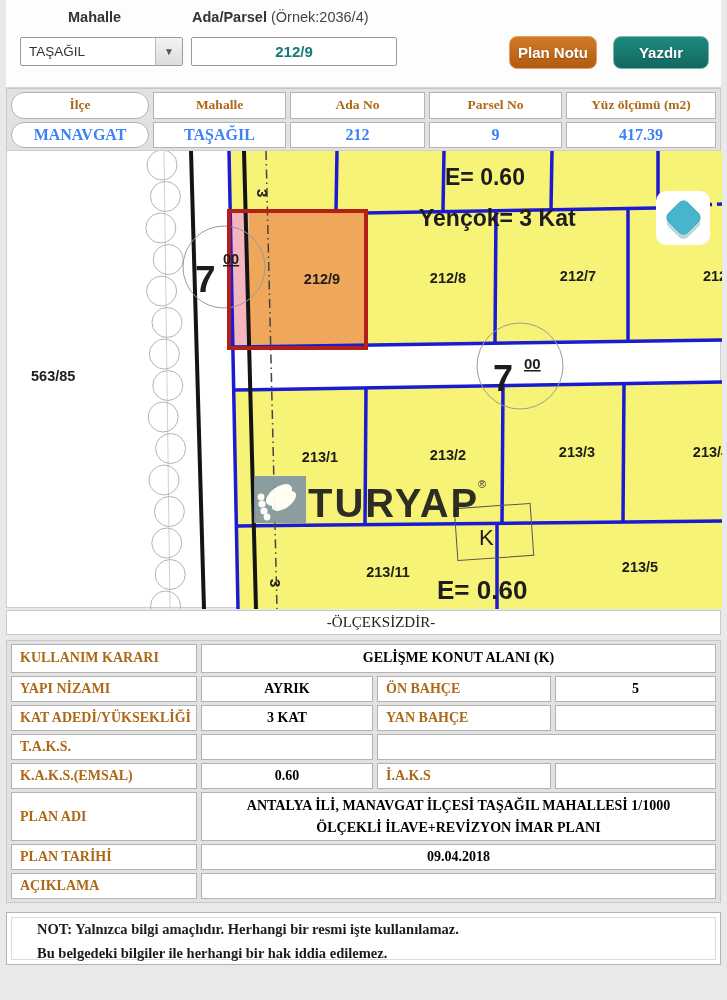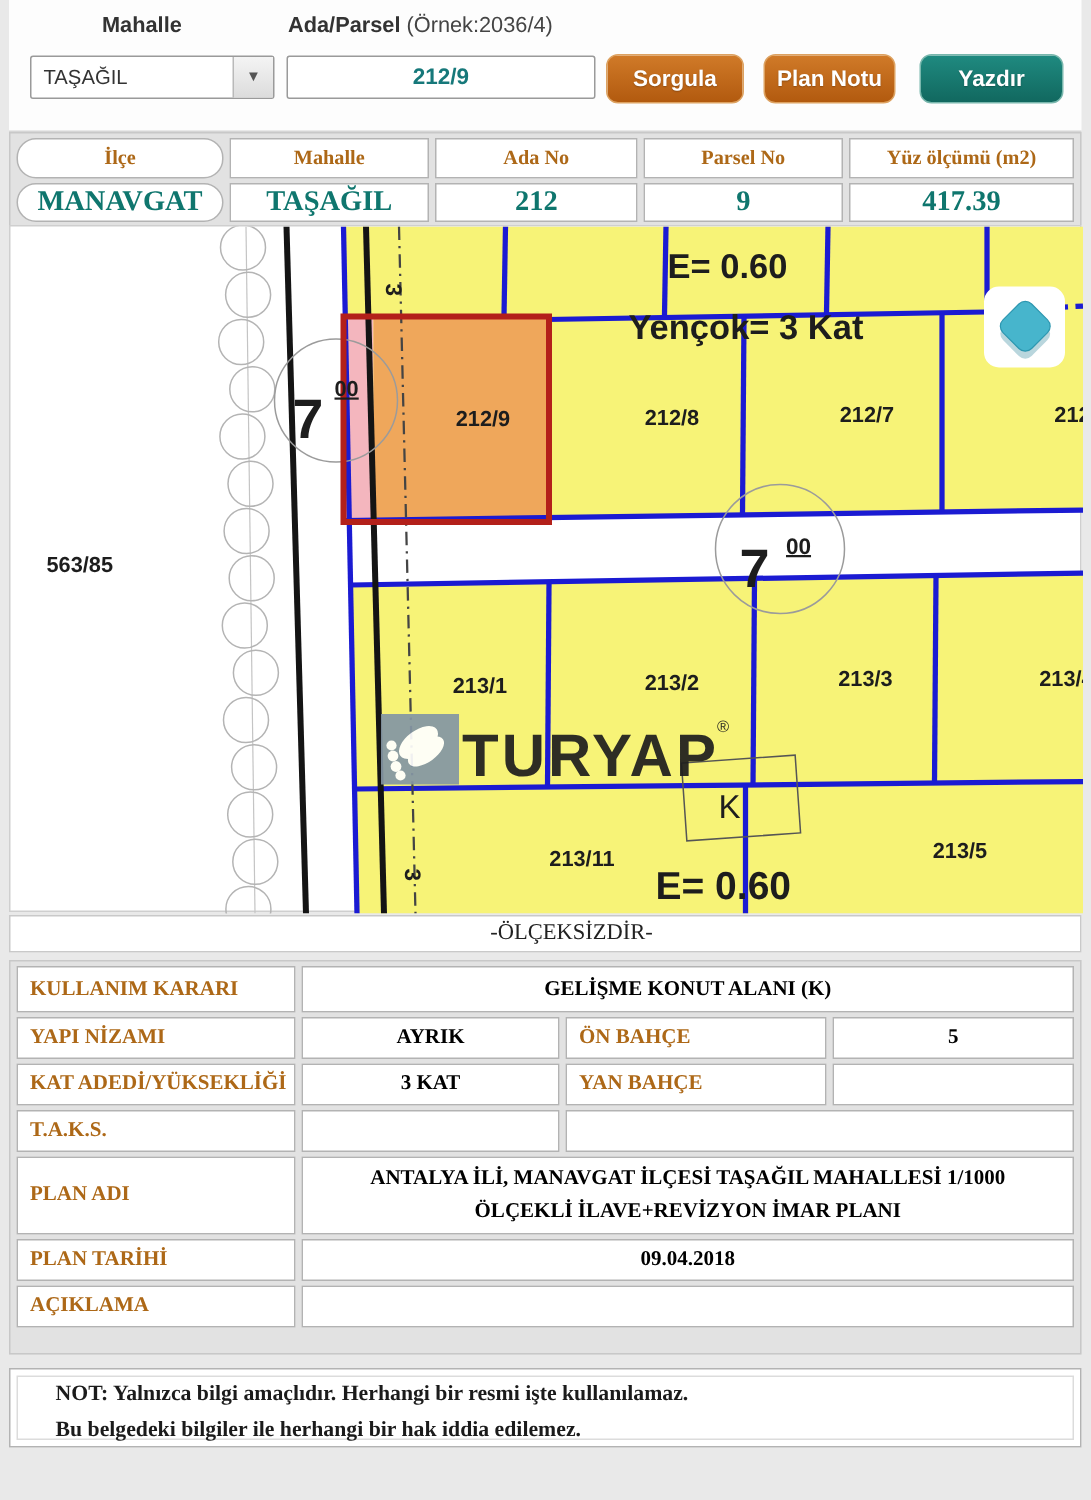--- a/index.html
+++ b/index.html
@@ -25,21 +25,21 @@
   .btn-orange { background:linear-gradient(#d07a28,#b25a0f); border:1px solid #dda261; }
   .btn-teal { background:linear-gradient(#1f8a80,#11685f); border:1px solid #79b7ad; }
 
   
   .res-panel { left:6px; top:88px; width:715px; height:64px; background:#e2e2e2; border:1px solid #c8c8c8;
     padding:3px 4px; display:flex; flex-direction:column; gap:3px; }
   .res-row { display:flex; gap:4px; flex:1; }
   .res-cell { background:#fff; border:1px solid #b3b3b3; display:flex; align-items:center; justify-content:center;
     font-family:"Liberation Serif", serif; font-weight:bold; }
   .res-head { color:#ad6817; font-size:13.5px; }
-  .res-val { color:#0f766e; font-size:19px; }
+  .res-val { color:#3b82f6; font-size:16px; }
   .c0{width:138px;border-radius:13px;} .c1{width:133px;} .c2{width:135px;} .c3{width:133px;} .c4{flex:1;}
 
   
   .map-wrap { left:6px; top:150px; width:715px; height:458px; background:#fff; border:1px solid #cfcfcf; }
   svg text { font-family:"Liberation Sans", sans-serif; fill:#1d1d1d; }
 
   
   .scale-bar { left:6px; top:610px; width:715px; height:25px; background:#fff; border:1px solid #c9c9c9;
     display:flex; align-items:center; justify-content:center; font-family:"Liberation Serif", serif;
     font-size:15px; color:#222;padding-left:35px; }
@@ -69,21 +69,20 @@
   <span class="fld-label" style="left:62px;">Mahalle</span>
   <span class="fld-label" style="left:186px;">
     <span>Ada/Parsel</span>
     <span class="fld-hint">(Örnek:2036/4)</span>
   </span>
   <div class="select-box">
     <span class="val">TAŞAĞIL</span>
     <span class="arrow">▼</span>
   </div>
   <input class="parcel-input" value="212/9" style="">
-  <div class="btn btn-orange" style="left:398px; width:92px;">Sorgula</div>
   <div class="btn btn-orange" style="left:503px; width:88px;">Plan Notu</div>
   <div class="btn btn-teal" style="left:607px; width:96px;">Yazdır</div>
 </div>
 
 <div class="abs res-panel">
   <div class="res-row">
     <div class="res-cell res-head c0">İlçe</div>
     <div class="res-cell res-head c1">Mahalle</div>
     <div class="res-cell res-head c2">Ada No</div>
     <div class="res-cell res-head c3">Parsel No</div>
@@ -222,20 +221,26 @@
     <div class="plan-cell p-label">KAT ADEDİ/YÜKSEKLİĞİ</div>
     <div class="plan-cell p-val w1">3 KAT</div>
     <div class="plan-cell p-label w2">YAN BAHÇE</div>
     <div class="plan-cell p-val w3"></div>
   </div>
   <div class="plan-row h29">
     <div class="plan-cell p-label">T.A.K.S.</div>
     <div class="plan-cell p-val w1"></div>
     <div class="plan-cell p-val w3"></div>
   </div>
+  <div class="plan-row h29">
+    <div class="plan-cell p-label">K.A.K.S.(EMSAL)</div>
+    <div class="plan-cell p-val w1">0.60</div>
+    <div class="plan-cell p-label w2">İ.A.K.S</div>
+    <div class="plan-cell p-val w3"></div>
+  </div>
   <div class="plan-row h52">
     <div class="plan-cell p-label">PLAN ADI</div>
     <div class="plan-cell p-val p-big span3">ANTALYA İLİ, MANAVGAT İLÇESİ TAŞAĞIL MAHALLESİ 1/1000 ÖLÇEKLİ İLAVE+REVİZYON İMAR PLANI</div>
   </div>
   <div class="plan-row h29">
     <div class="plan-cell p-label">PLAN TARİHİ</div>
     <div class="plan-cell p-val span3">09.04.2018</div>
   </div>
   <div class="plan-row h29">
     <div class="plan-cell p-label">AÇIKLAMA</div>

